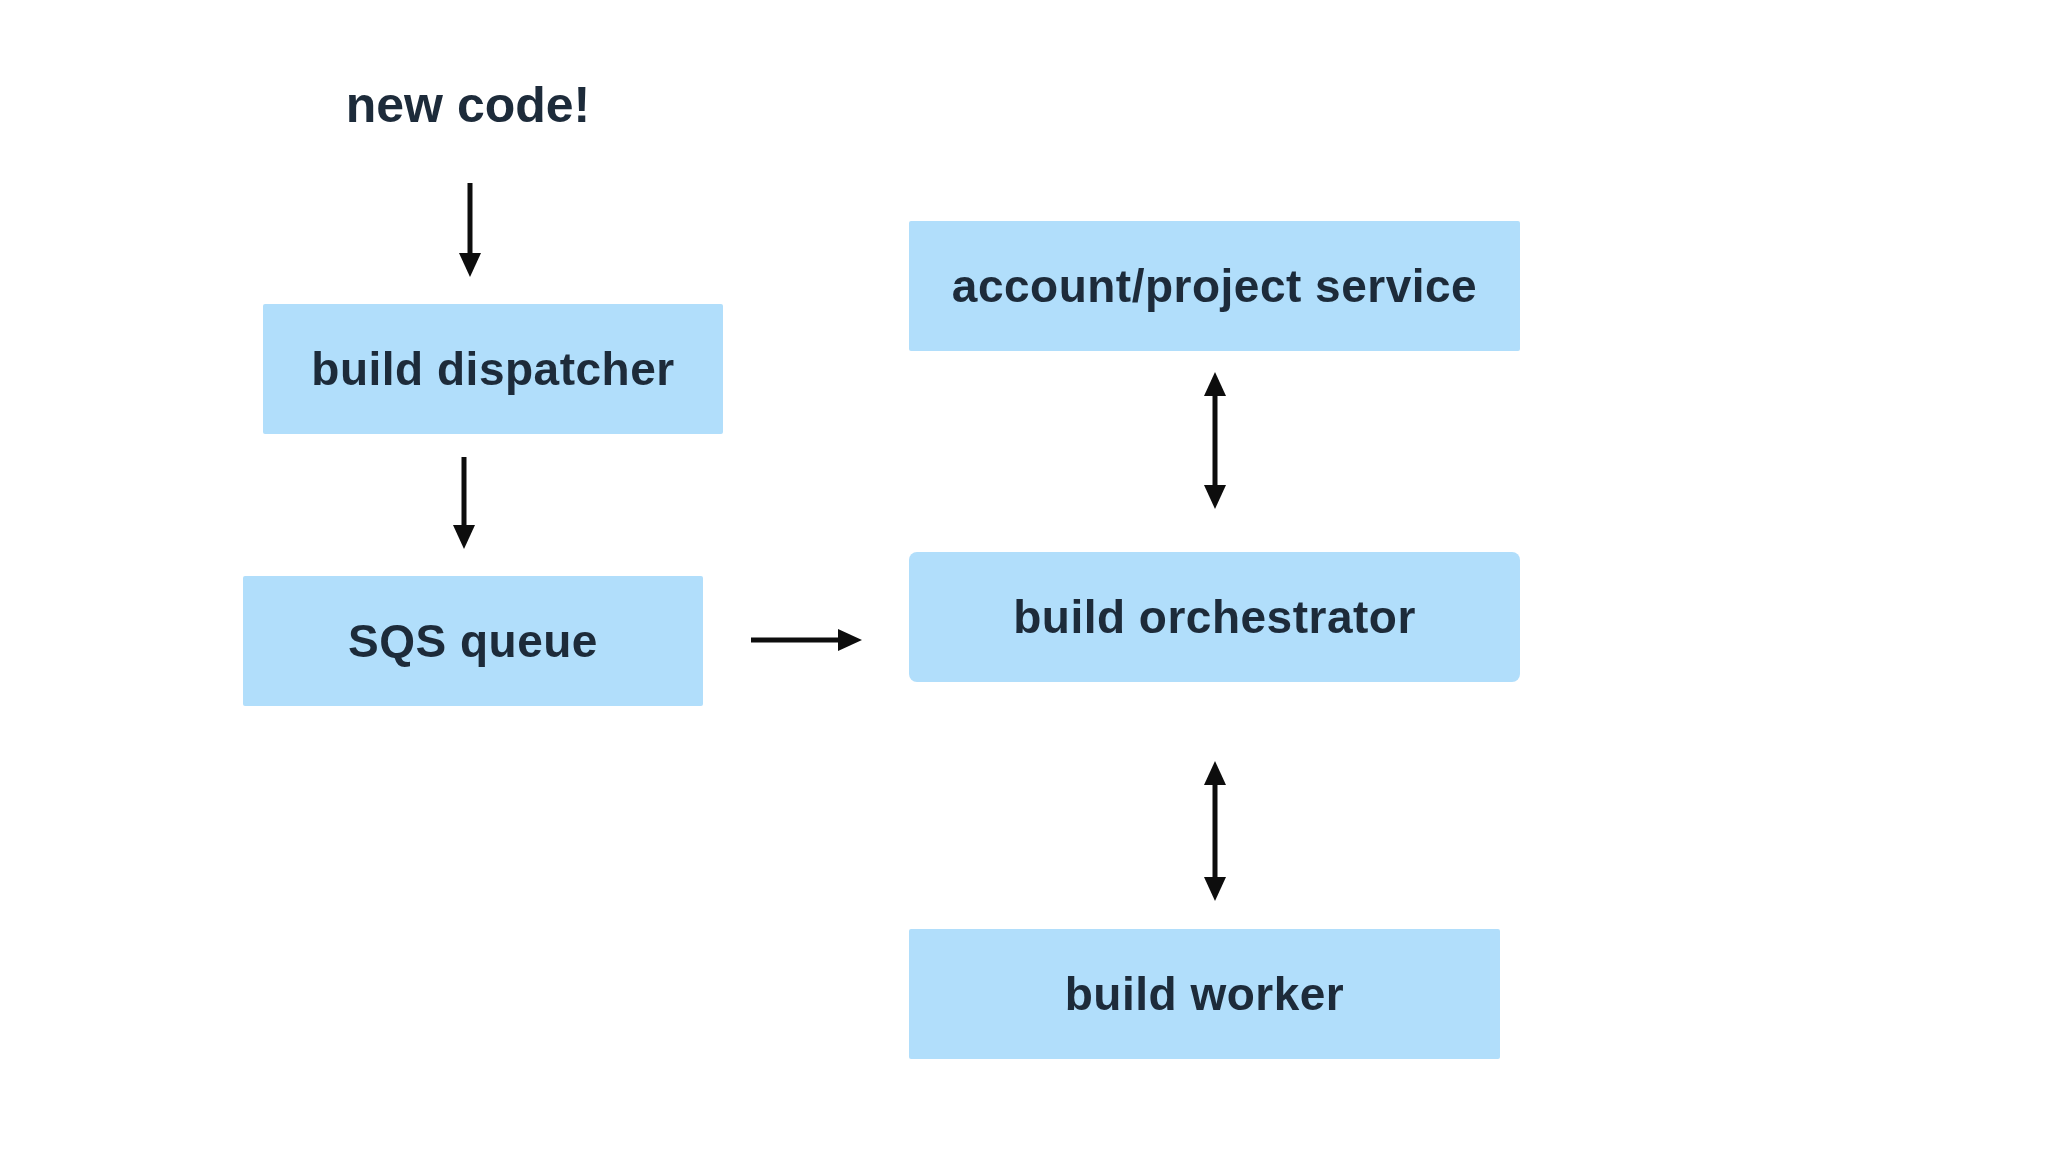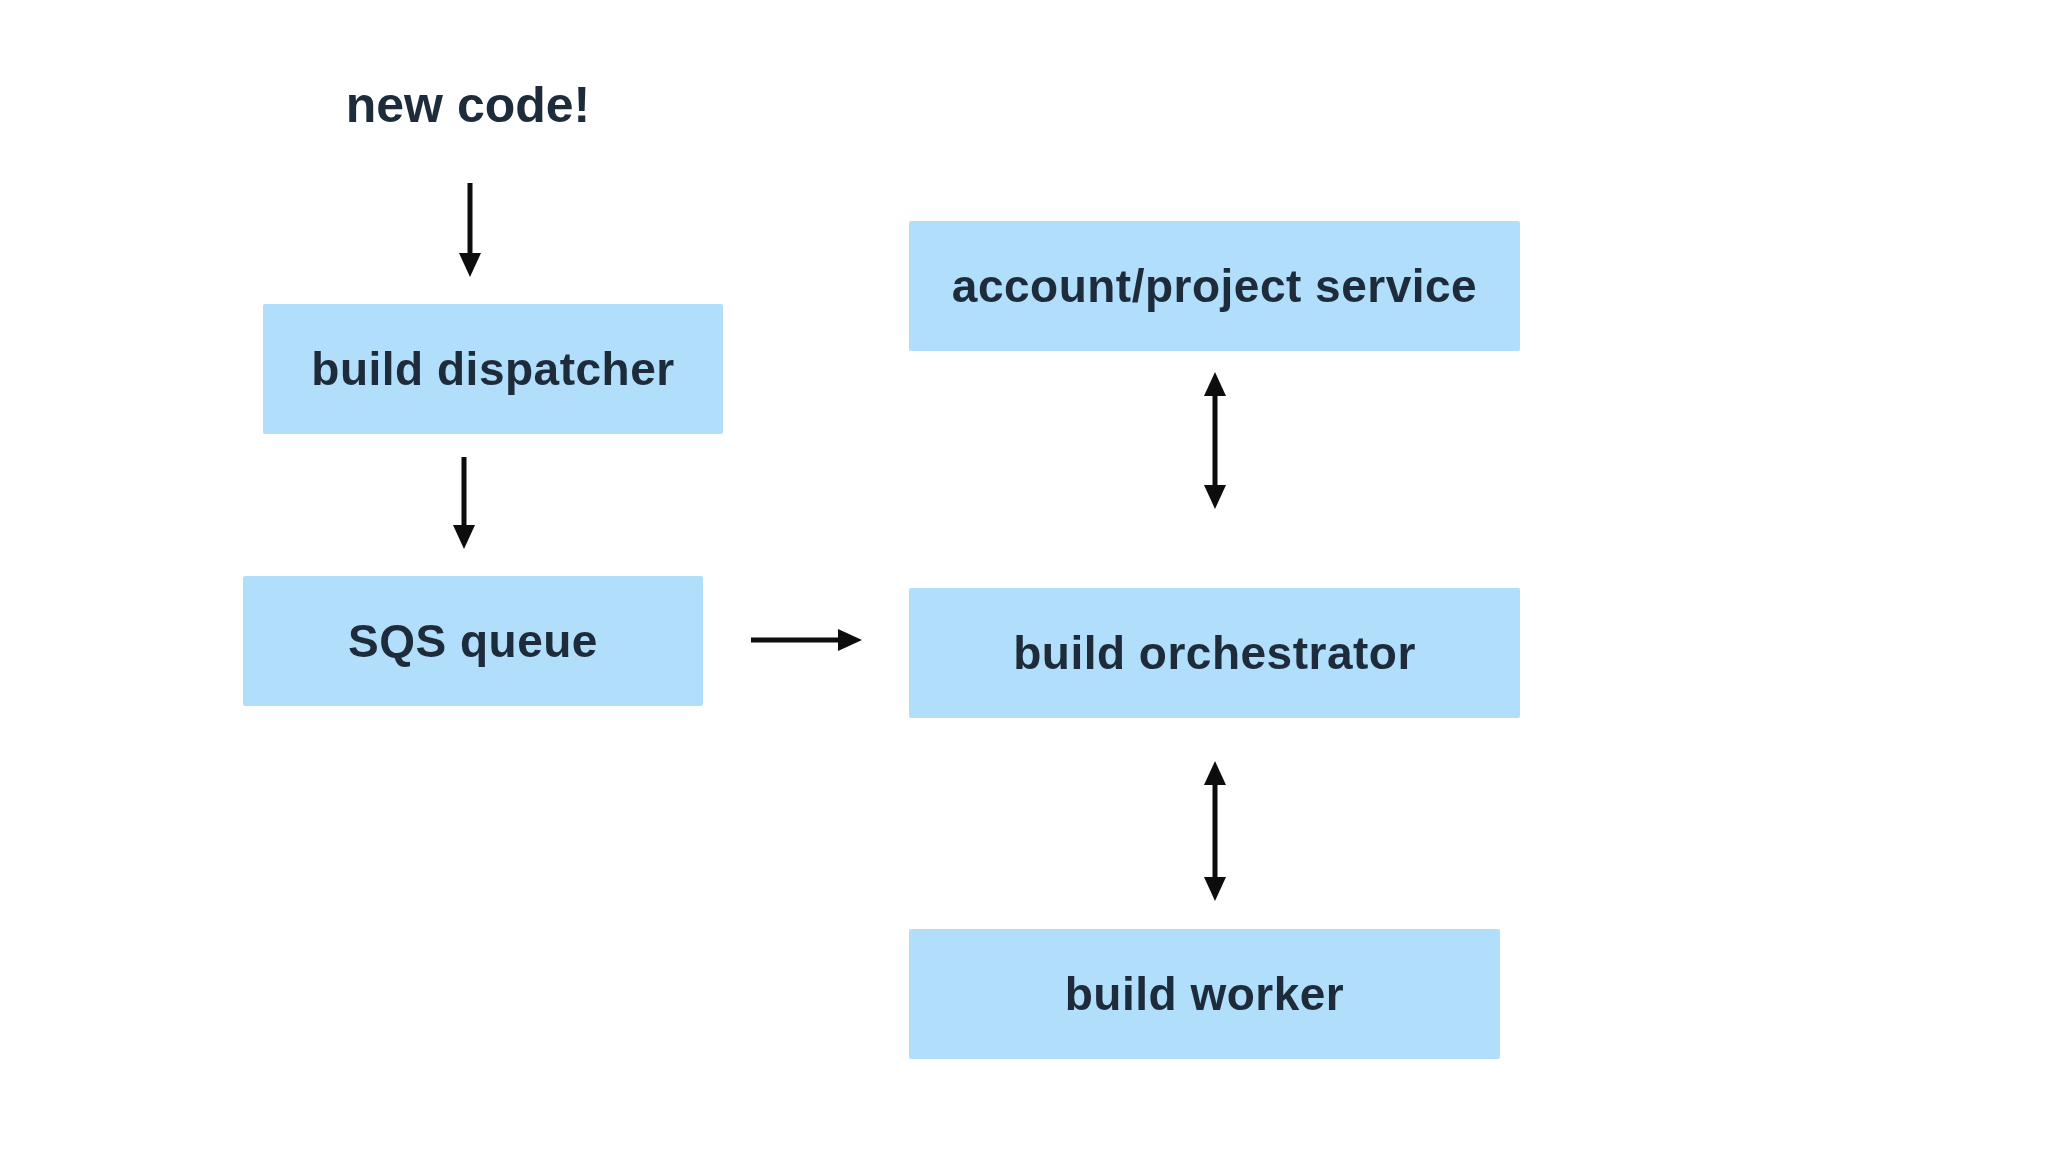--- a/index.html
+++ b/index.html
@@ -66,21 +66,21 @@
   </div>
 
   <div class="node" style="left: 243px; top: 576px; width: 460px; height: 130px;">
     <span class="node-label">SQS queue</span>
   </div>
 
   <div class="node" style="left: 909px; top: 221px; width: 611px; height: 130px;">
     <span class="node-label">account/project service</span>
   </div>
 
-  <div class="node" style="left: 909px; top: 588px; width: 611px; height: 130px;">
+  <div class="node" style="left: 909px; top: 552px; width: 611px; height: 130px; border-radius: 8px;">
     <span class="node-label">build orchestrator</span>
   </div>
 
   <div class="node" style="left: 909px; top: 929px; width: 591px; height: 130px;">
     <span class="node-label">build worker</span>
   </div>
 
   <svg id="arrow-layer" viewBox="0 0 2048 1152" xmlns="http://www.w3.org/2000/svg">
     <g>
       <line x1="470" y1="183" x2="470" y2="254"></line>

